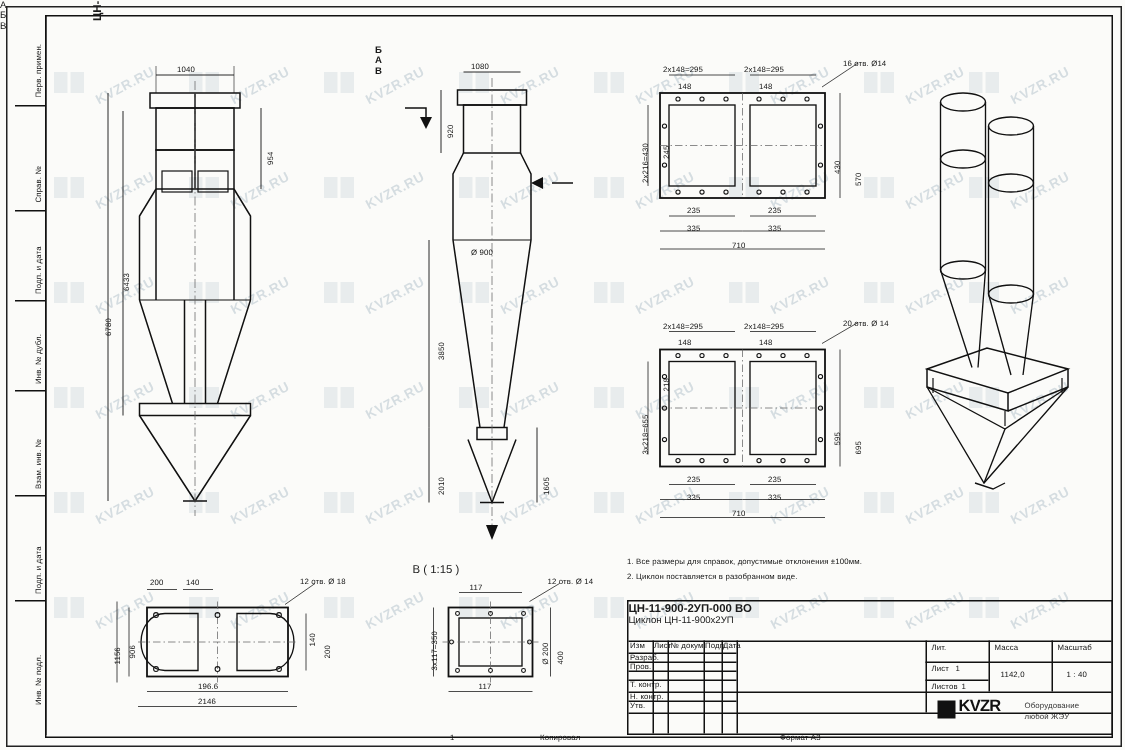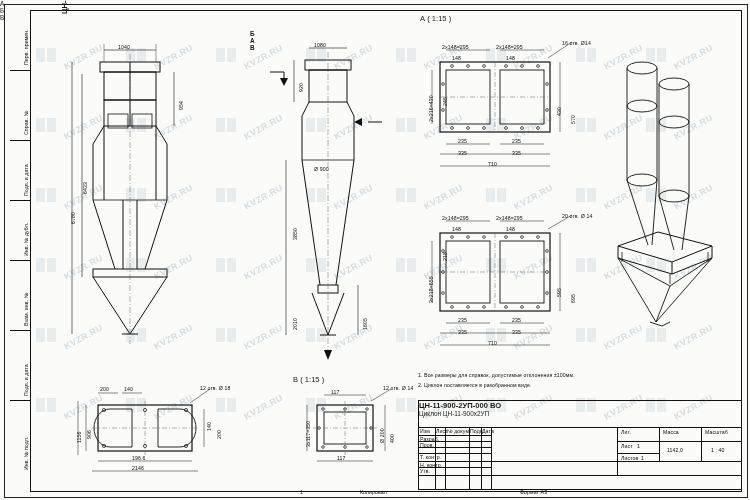--- a/index.html
+++ b/index.html
@@ -218,21 +218,20 @@
     <div class="txt" style="left:64px;top:136px;">Ø 900</div>
     <div class="txt rot90" style="left:42px;top:210px;">3850</div>
     <div class="txt rot90" style="left:42px;top:300px;">2010</div>
     <div class="txt rot90" style="left:112px;top:300px;">1605</div>
     <div class="txt7 bold" style="left:10px;top:32px;">Б</div>
     <div class="txt7 bold" style="left:130px;top:82px;">А</div>
     <div class="txt7 bold" style="left:72px;top:336px;">В</div>
   </div>
 
   <div class="absdiv" style="left:420px;top:14px;width:190px;height:170px;">
-    <div class="txt8" style="left:58px;top:0px;">А ( 1:15 )</div>
     <svg width="190" height="170">
       <rect x="20" y="48" width="110" height="70" fill="none" stroke="#111" stroke-width="1.2"></rect>
       <rect x="26" y="56" width="44" height="54" fill="none" stroke="#111" stroke-width="0.9"></rect>
       <rect x="80" y="56" width="44" height="54" fill="none" stroke="#111" stroke-width="0.9"></rect>
       <line x1="75" y1="48" x2="75" y2="118" stroke="#666" stroke-width="0.5" stroke-dasharray="5,2,1,2"></line>
       <line x1="20" y1="83" x2="130" y2="83" stroke="#666" stroke-width="0.5" stroke-dasharray="5,2,1,2"></line>
 
       <g fill="none" stroke="#111" stroke-width="0.7">
         <circle cx="32" cy="52" r="1.4"></circle>
           <circle cx="48" cy="52" r="1.4"></circle>
@@ -390,21 +389,21 @@
     <div class="txt" style="left:54px;top:11px;">140</div>
     <div class="txt" style="left:130px;top:10px;">12 отв. Ø 18</div>
     <div class="txt rot90" style="left:6px;top:68px;">1156</div>
     <div class="txt rot90" style="left:16px;top:64px;">906</div>
     <div class="txt rot90" style="left:136px;top:56px;">140</div>
     <div class="txt rot90" style="left:146px;top:64px;">200</div>
     <div class="txt" style="left:62px;top:80px;">196.6</div>
     <div class="txt" style="left:62px;top:90px;">2146</div>
   </div>
 
-  <div class="absdiv" style="left:293px;top:375px;width:140px;height:110px;">
+  <div class="absdiv" style="left:275px;top:375px;width:140px;height:110px;">
     <div class="txt8" style="left:4px;top:2px;">В ( 1:15 )</div>
     <svg width="140" height="110">
       <rect x="24" y="30" width="56" height="46" fill="none" stroke="#111" stroke-width="1.2"></rect>
       <rect x="31" y="37" width="42" height="32" fill="none" stroke="#111" stroke-width="0.9"></rect>
       <line x1="52" y1="26" x2="52" y2="80" stroke="#666" stroke-width="0.5" stroke-dasharray="5,2,1,2"></line>
       <line x1="20" y1="53" x2="84" y2="53" stroke="#666" stroke-width="0.5" stroke-dasharray="5,2,1,2"></line>
       <g fill="none" stroke="#111" stroke-width="0.7">
         <circle cx="30" cy="34" r="1.3"></circle>
           <circle cx="52" cy="34" r="1.3"></circle>
           <circle cx="74" cy="34" r="1.3"></circle>
@@ -473,19 +472,25 @@
     <div class="txt" style="left:202px;top:28px;">Лит.</div>
     <div class="txt" style="left:244px;top:28px;">Масса</div>
     <div class="txt" style="left:286px;top:28px;">Масштаб</div>
     <div class="txt" style="left:248px;top:46px;">1142,0</div>
     <div class="txt" style="left:292px;top:46px;">1 : 40</div>
     <div class="txt" style="left:202px;top:42px;">Лист</div>
     <div class="txt" style="left:218px;top:42px;">1</div>
     <div class="txt" style="left:202px;top:54px;">Листов</div>
     <div class="txt" style="left:222px;top:54px;">1</div>
 
+    <div class="absdiv" style="left:206px;top:62px;width:110px;height:24px;">
+      <div class="absdiv" style="left:0;top:4px;width:12px;height:12px;background:#111;"></div>
+      <div class="kvzr" style="left:14px;top:2px;">KVZR</div>
+      <div class="txt" style="left:58px;top:5px;color:#333;">Оборудование</div>
+      <div class="txt" style="left:58px;top:12px;color:#333;">любой ЖЭУ</div>
+    </div>
   </div>
 
   <div class="txt" style="left:360px;top:489px;">Копировал</div>
   <div class="txt" style="left:520px;top:489px;">Формат А3</div>
   <div class="txt" style="left:300px;top:489px;">1</div>
 
 </div>
 
 </body></html>

